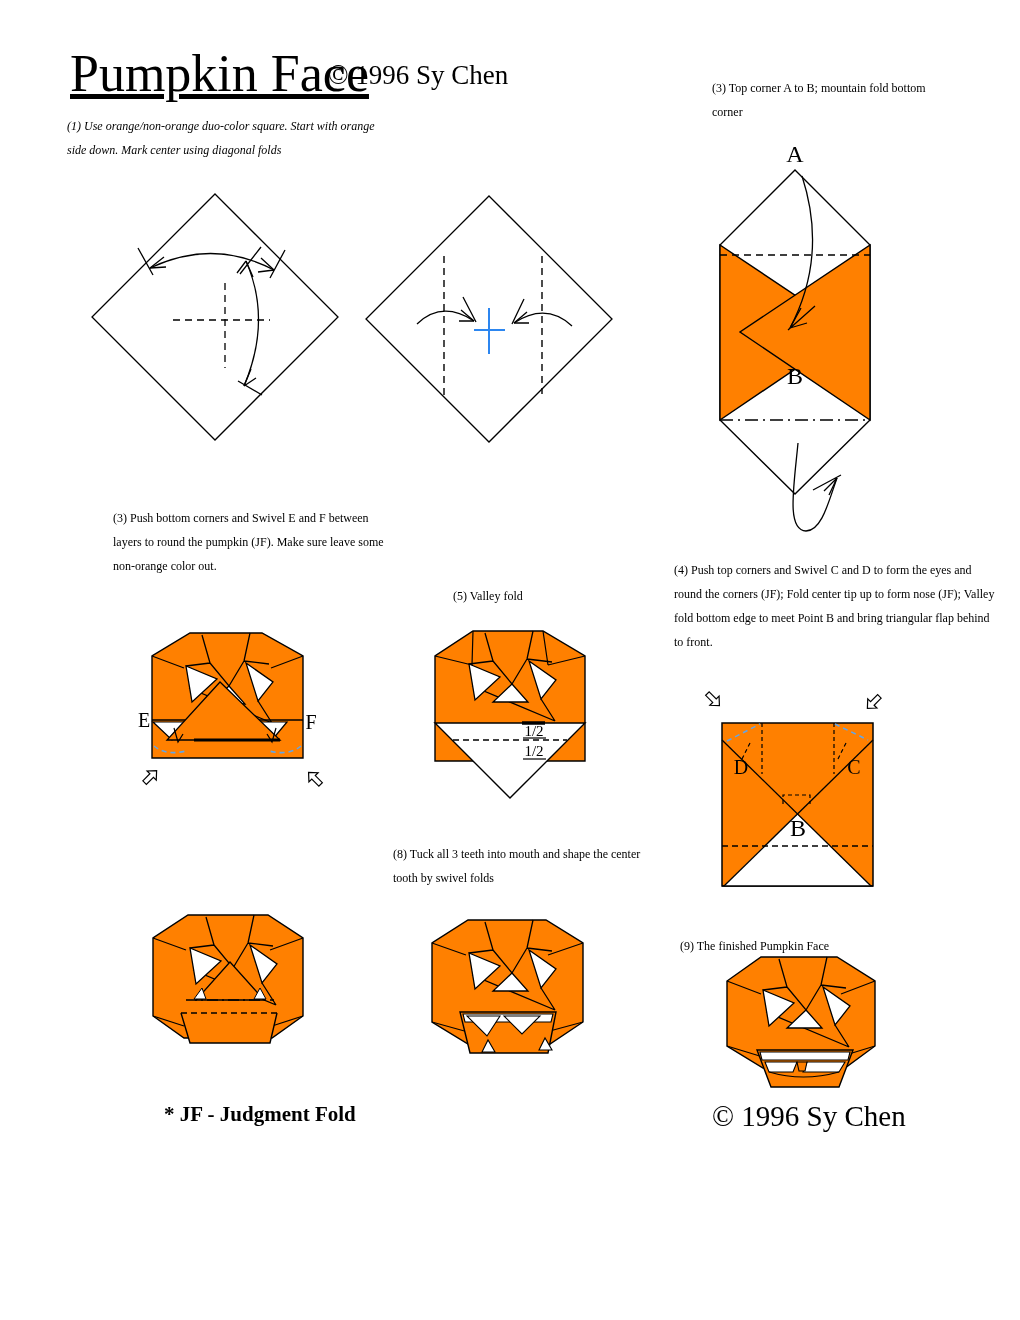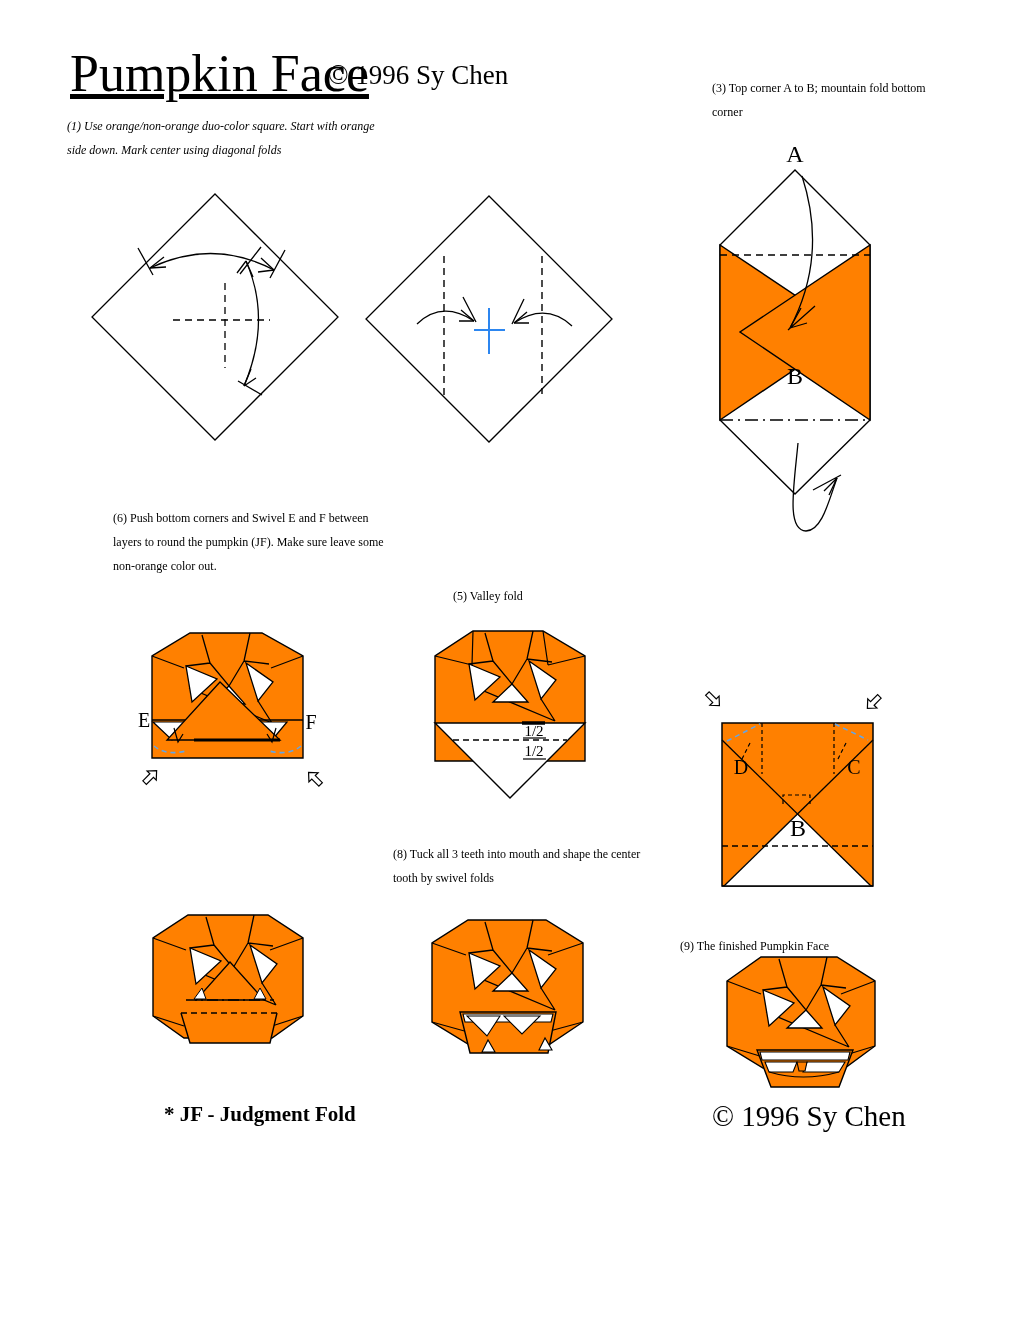--- a/index.html
+++ b/index.html
@@ -77,22 +77,23 @@
       <path d="M90,190 L101,170 M90,190 L107,185 M115,168 L88,192"></path>
     </g>
     <g fill="none" stroke="#000" stroke-width="1.3">
       <path d="M98,305 C94,348 86,392 106,393 C122,393 129,362 137,340"></path>
       <path d="M137,340 L124,353 M137,340 L129,357 M113,352 L141,337"></path>
     </g>
     <text x="95" y="24" text-anchor="middle" class="lbl">A</text>
     <text x="95" y="246" text-anchor="middle" class="lbl">B</text>
   </svg>
 
-  <div class="abs step-text" style="left:113px;top:506px;width:274px;">(6) Push bottom corners and Swivel E and F between layers to round the pumpkin (JF). Make sure leave some non-orange color out.</div>
+  <div class="abs step-text" style="left:113px;top:506px;width:274px;">(3) Push bottom corners and Swivel E and F between layers to round the pumpkin (JF). Make sure leave some non-orange color out.</div>
   <div class="abs step-text" style="left:453px;top:584px;">(5) Valley fold</div>
+  <div class="abs step-text" style="left:674px;top:558px;width:324px;">(4) Push top corners and Swivel C and D to form the eyes and round the corners (JF); Fold center tip up to form nose (JF); Valley fold bottom edge to meet Point B and bring triangular flap behind to front.</div>
 
   <svg width="0" height="0" style="position:absolute">
     <defs>
       <g id="face-std">
         <g fill="none" stroke="#000" stroke-width="1.3">
           <path d="M56,2 L64,30 M104,0 L98,28 M64,30 L40,33 M98,28 L123,31 M64,30 L83,53 L98,28"></path>
           <path d="M43,55 L126,90 M112,68 L126,90"></path>
         </g>
         <polygon points="40,33 71,46 46,69" fill="#fff" stroke="#000" stroke-width="1.3"></polygon>
         <polygon points="100,30 127,49 112,68" fill="#fff" stroke="#000" stroke-width="1.3"></polygon>

